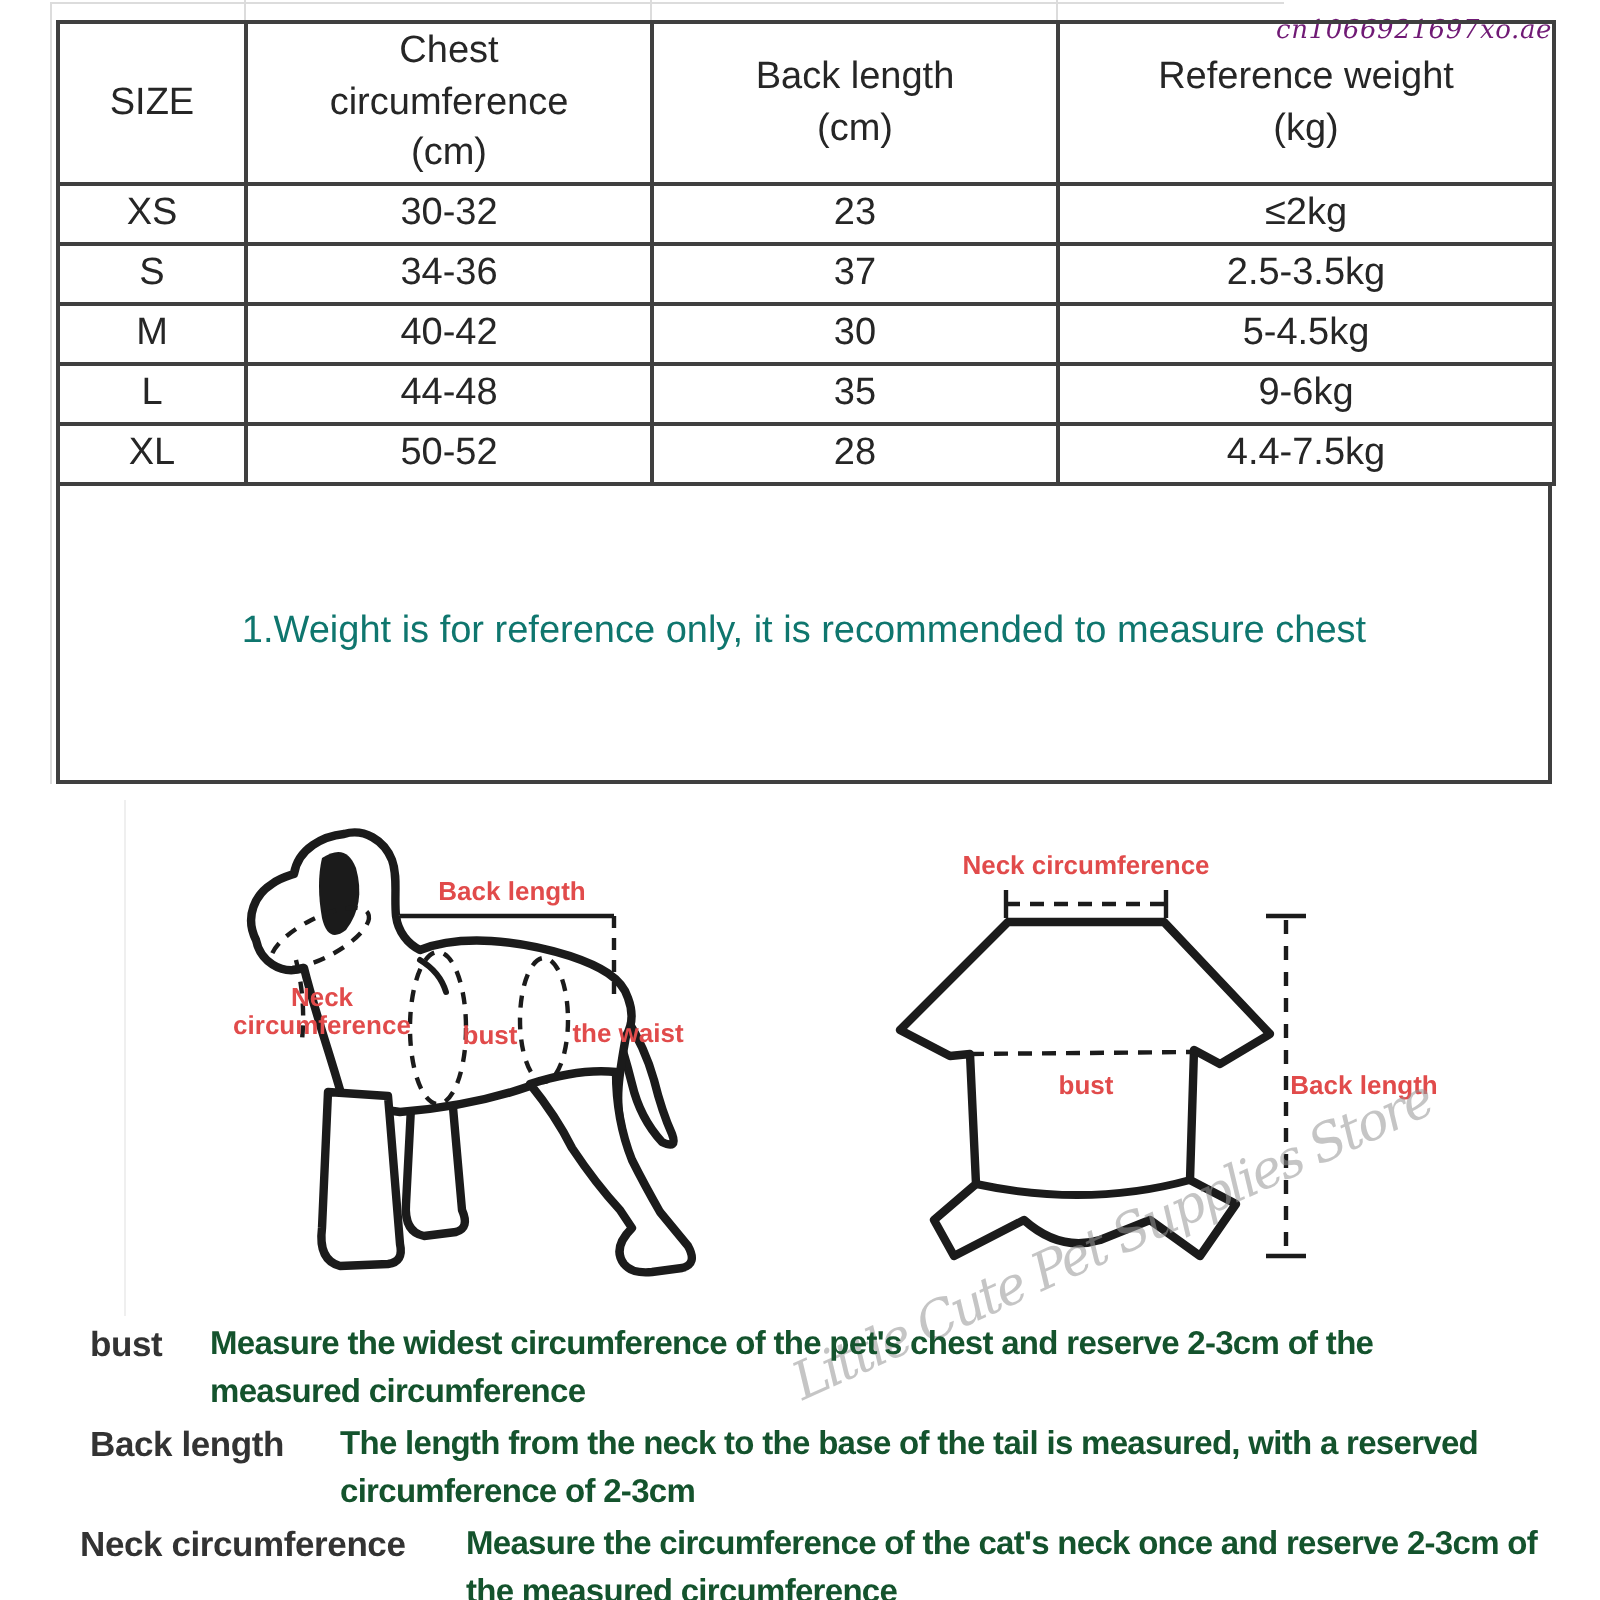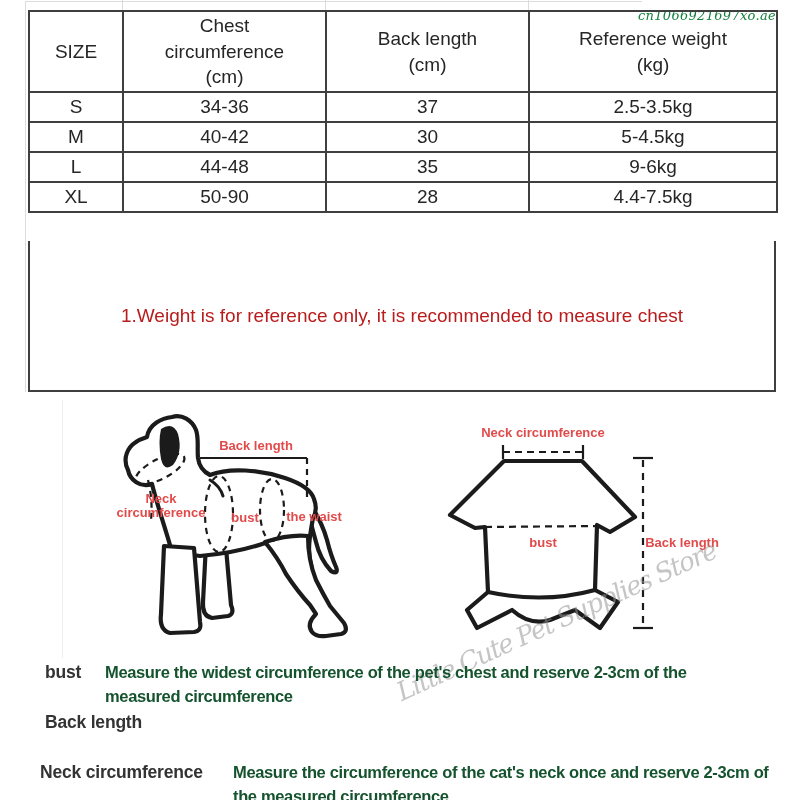--- a/index.html
+++ b/index.html
@@ -4,35 +4,35 @@
 <style>
   html,body{margin:0;padding:0;}
   body{width:800px;height:800px;position:relative;background:#ffffff;overflow:hidden;
        font-family:"Liberation Sans",sans-serif;color:#262626;}
 
   
   .artifact{position:absolute;background:#dcdcdc;}
 
   
   .wm-id{position:absolute;top:8px;right:24px;font-family:"DejaVu Serif",serif;
-         font-style:italic;font-size:13px;color:#15803d;letter-spacing:0.3px;}
+         font-style:italic;font-size:13px;color:#701a75;letter-spacing:0.3px;}
 
   
   .size-table-wrap{position:absolute;left:28px;top:10px;}
   table.size-table{border-collapse:collapse;table-layout:fixed;width:748px;}
   table.size-table td{border:2px solid #3f3f3f;text-align:center;vertical-align:middle;
                       font-size:19px;color:#262626;padding:0;line-height:1.35;}
   tr.hdr{height:81px;}
   tr.datarow{height:30px;}
 
   
   .notes-box{position:absolute;left:28px;top:241px;width:748px;height:151px;
              border:2px solid #3f3f3f;border-top:none;box-sizing:border-box;
              display:flex;flex-direction:column;justify-content:center;align-items:center;
-             font-size:19px;line-height:29.5px;color:#b91c1c;text-align:center;}
+             font-size:19px;line-height:29.5px;color:#0f766e;text-align:center;}
 
   
   .dog-svg{position:absolute;left:60px;top:400px;}
   .garment-svg{position:absolute;left:440px;top:420px;}
   .img-edge{position:absolute;left:62px;top:400px;width:1px;height:258px;background:#efefef;}
 
   
   .wm-store{position:absolute;left:398px;top:678px;transform:rotate(-24.5deg);
             transform-origin:left center;font-family:"DejaVu Serif",serif;font-style:italic;
             font-size:26px;letter-spacing:-1.5px;color:rgba(150,150,150,0.55);white-space:nowrap;}
@@ -80,40 +80,46 @@
       <td>
         <div>Back length</div>
         <div>(cm)</div>
       </td>
       <td>
         <div>Reference weight</div>
         <div>(kg)</div>
       </td>
     </tr>
     <tr class="datarow">
+      <td>XS</td>
+      <td>30-32</td>
+      <td>23</td>
+      <td>≤2kg</td>
+    </tr>
+    <tr class="datarow">
       <td>S</td>
       <td>34-36</td>
       <td>37</td>
       <td>2.5-3.5kg</td>
     </tr>
     <tr class="datarow">
       <td>M</td>
       <td>40-42</td>
       <td>30</td>
       <td>5-4.5kg</td>
     </tr>
     <tr class="datarow">
       <td>L</td>
       <td>44-48</td>
       <td>35</td>
       <td>9-6kg</td>
     </tr>
     <tr class="datarow">
       <td>XL</td>
-      <td>50-90</td>
+      <td>50-52</td>
       <td>28</td>
       <td>4.4-7.5kg</td>
     </tr>
   </tbody>
     </table>
 </div>
 
 <div class="notes-box">
   <div>1.Weight is for reference only, it is recommended to measure chest</div>
 </div>
@@ -182,17 +188,18 @@
 </svg>
 
 <div class="wm-store">Little Cute Pet Supplies Store</div>
 
 <div class="def-row" id="def-bust">
   <div class="def-term">bust</div>
   <div class="def-desc">Measure the widest circumference of the pet's chest and reserve 2-3cm of the measured circumference</div>
 </div>
 <div class="def-row" id="def-back">
   <div class="def-term">Back length</div>
+  <div class="def-desc">The length from the neck to the base of the tail is measured, with a reserved circumference of 2-3cm</div>
 </div>
 <div class="def-row" id="def-neck">
   <div class="def-term">Neck circumference</div>
   <div class="def-desc">Measure the circumference of the cat's neck once and reserve 2-3cm of the measured circumference</div>
 </div>
 
 </body></html>

